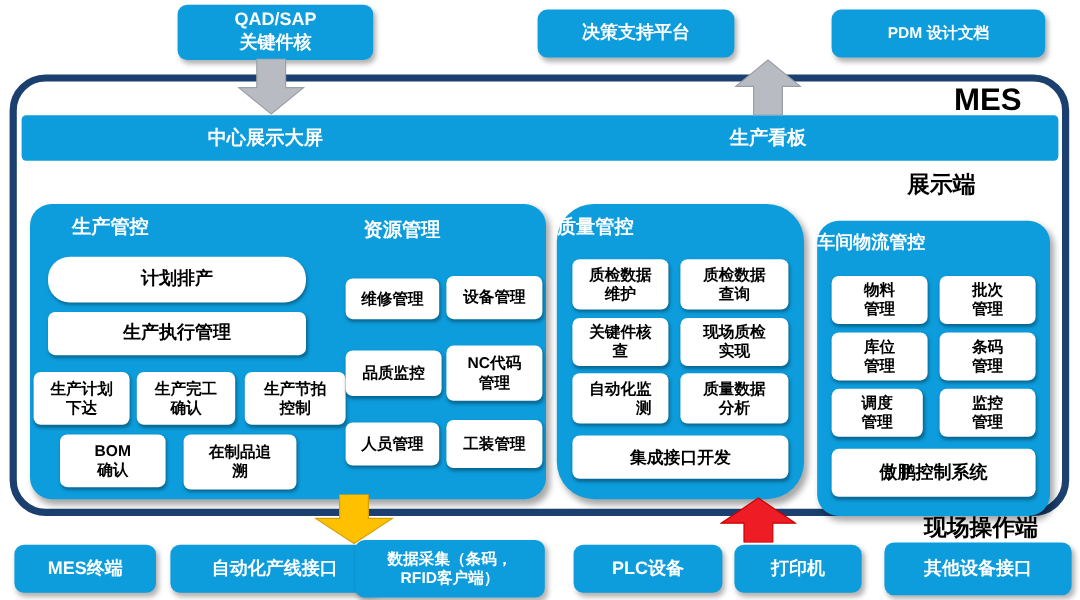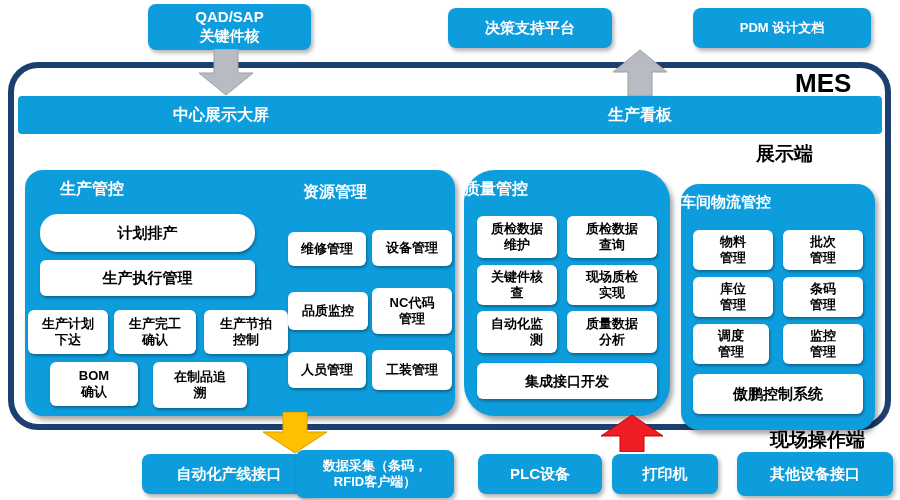--- a/index.html
+++ b/index.html
@@ -131,20 +131,21 @@
 
   <svg class="arrow arrow-yellow" style="left:262px;top:412px;" width="66" height="42" viewBox="0 0 66 42">
     <polygon points="21,0 45,0 45,20 65,20 33,41 1,20 21,20"></polygon>
   </svg>
   <svg class="arrow arrow-red" style="left:600px;top:414px;" width="64" height="38" viewBox="0 0 64 38">
     <polygon points="32,1 63,22 44,22 44,38 20,38 20,22 1,22"></polygon>
   </svg>
 
   <div class="side-label" style="left:770px;top:427px;">现场操作端</div>
 
+  <div class="blue-box" style="left:12px;top:454px;width:118px;height:40px;font-size:15px;">MES终端</div>
   <div class="blue-box" style="left:142px;top:454px;width:174px;height:40px;font-size:15px;">自动化产线接口</div>
   <div class="blue-box" style="left:296px;top:450px;width:158px;height:48px;font-size:13px;">数据采集（条码，
 RFID客户端）</div>
   <div class="blue-box" style="left:478px;top:454px;width:124px;height:40px;font-size:15px;">PLC设备</div>
   <div class="blue-box" style="left:612px;top:454px;width:106px;height:40px;font-size:15px;">打印机</div>
   <div class="blue-box" style="left:737px;top:452px;width:156px;height:44px;font-size:15px;">其他设备接口</div>
 
 </div>
 
 </body></html>

